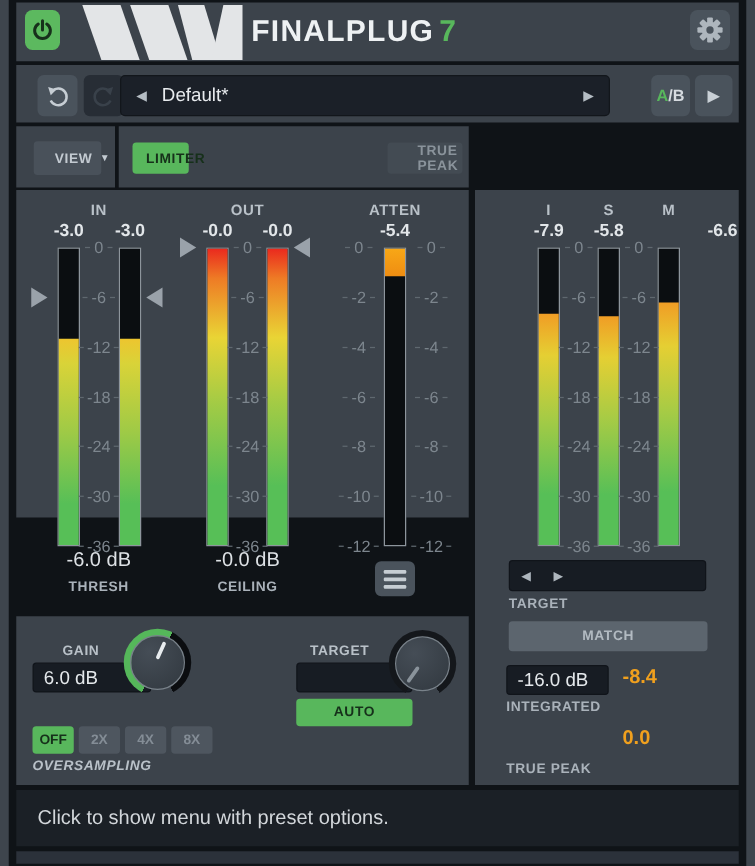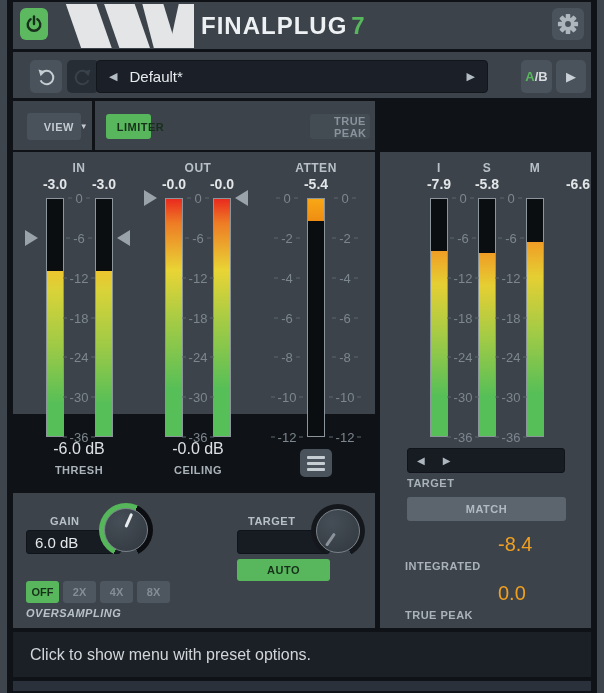--- a/index.html
+++ b/index.html
@@ -64,21 +64,21 @@
   #atten-menu-btn div { width:18px; height:3px; background:#c6cdd3; border-radius:1px; }
   
   .dark-box { position:absolute; background:#171c23; border:1px solid #10141a; border-radius:3px; display:flex; align-items:center; color:#e4e8eb; font-size:15px; }
   #target-box { left:27px; top:296px; width:158px; height:25px; cursor:pointer; }
   #target-box .arrow { color:#aeb6bd; font-size:10px; padding:0 9px; }
   #target-box .name { flex:1; }
   .fld-label { position:absolute; font-size:11px; font-weight:bold; letter-spacing:.5px; color:#aab2ba; }
   #match-btn { position:absolute; left:27px; top:345px; width:159px; height:24px; background:#5c656e; border-radius:3px; display:flex; align-items:center; justify-content:center; font-size:11px; font-weight:bold; letter-spacing:.5px; color:#b2bac1; cursor:pointer; }
   #integrated-box { left:25px; top:380px; width:82px; height:24px; padding-left:8px; }
   #truepeak-box { left:25px; top:429px; width:82px; height:24px; padding-left:8px; }
-  .orange-readout { position:absolute; font-size:20px; font-weight:normal; color:#f0a01e; }
+  .orange-readout { position:absolute; font-size:16px; font-weight:bold; color:#f0a01e; }
   
   #controls-panel { left:13px; top:493px; width:362px; height:135px; }
   #gain-box { left:13px; top:37px; width:95px; height:24px; padding-left:8px; }
   #release-box { left:224px; top:37px; width:93px; height:24px; }
   .knob { position:absolute; width:54px; height:54px; border-radius:50%; }
   #gain-knob { left:86px; top:10px; background:conic-gradient(#55b75a 0deg 26deg,#0b0d10 26deg 152deg,rgba(0,0,0,0) 152deg 208deg,#55b75a 208deg 360deg); }
   #release-knob { left:298px; top:11px; background:conic-gradient(#14171b 0deg 150deg,rgba(0,0,0,0) 150deg 210deg,#14171b 210deg 360deg); }
   .knob-face { position:absolute; left:5px; top:5px; width:44px; height:44px; border-radius:50%; background:radial-gradient(circle at 35% 30%, #454d56, #31383f); border:1px solid #79828a; }
   .knob-pointer { position:absolute; left:24px; top:9px; width:3px; height:15px; border-radius:2px; transform-origin:1.5px 18px; }
   #gain-knob .knob-pointer { background:#e8ecef; transform:rotate(24deg); }
@@ -284,20 +284,21 @@
       </div>
 
     <div id="target-box" class="dark-box">
       <span class="arrow">◀</span>
       <span class="arrow">▶</span>
     </div>
     <div class="fld-label" style="left:27px;top:325px;">TARGET</div>
 
     <div id="match-btn">MATCH</div>
 
+    <div id="integrated-box" class="dark-box">-16.0 dB</div>
     <div class="orange-readout" style="left:118px;top:381px;">-8.4</div>
     <div class="fld-label" style="left:25px;top:408px;">INTEGRATED</div>
 
     <div class="orange-readout" style="left:118px;top:430px;">0.0</div>
     <div class="fld-label" style="left:25px;top:457px;">TRUE PEAK</div>
   </div>
 
   <div id="controls-panel" class="panel">
     <div class="fld-label" style="left:37px;top:22px;color:#b9c1c8;">GAIN</div>
     <div id="gain-box" class="dark-box">6.0 dB</div>

